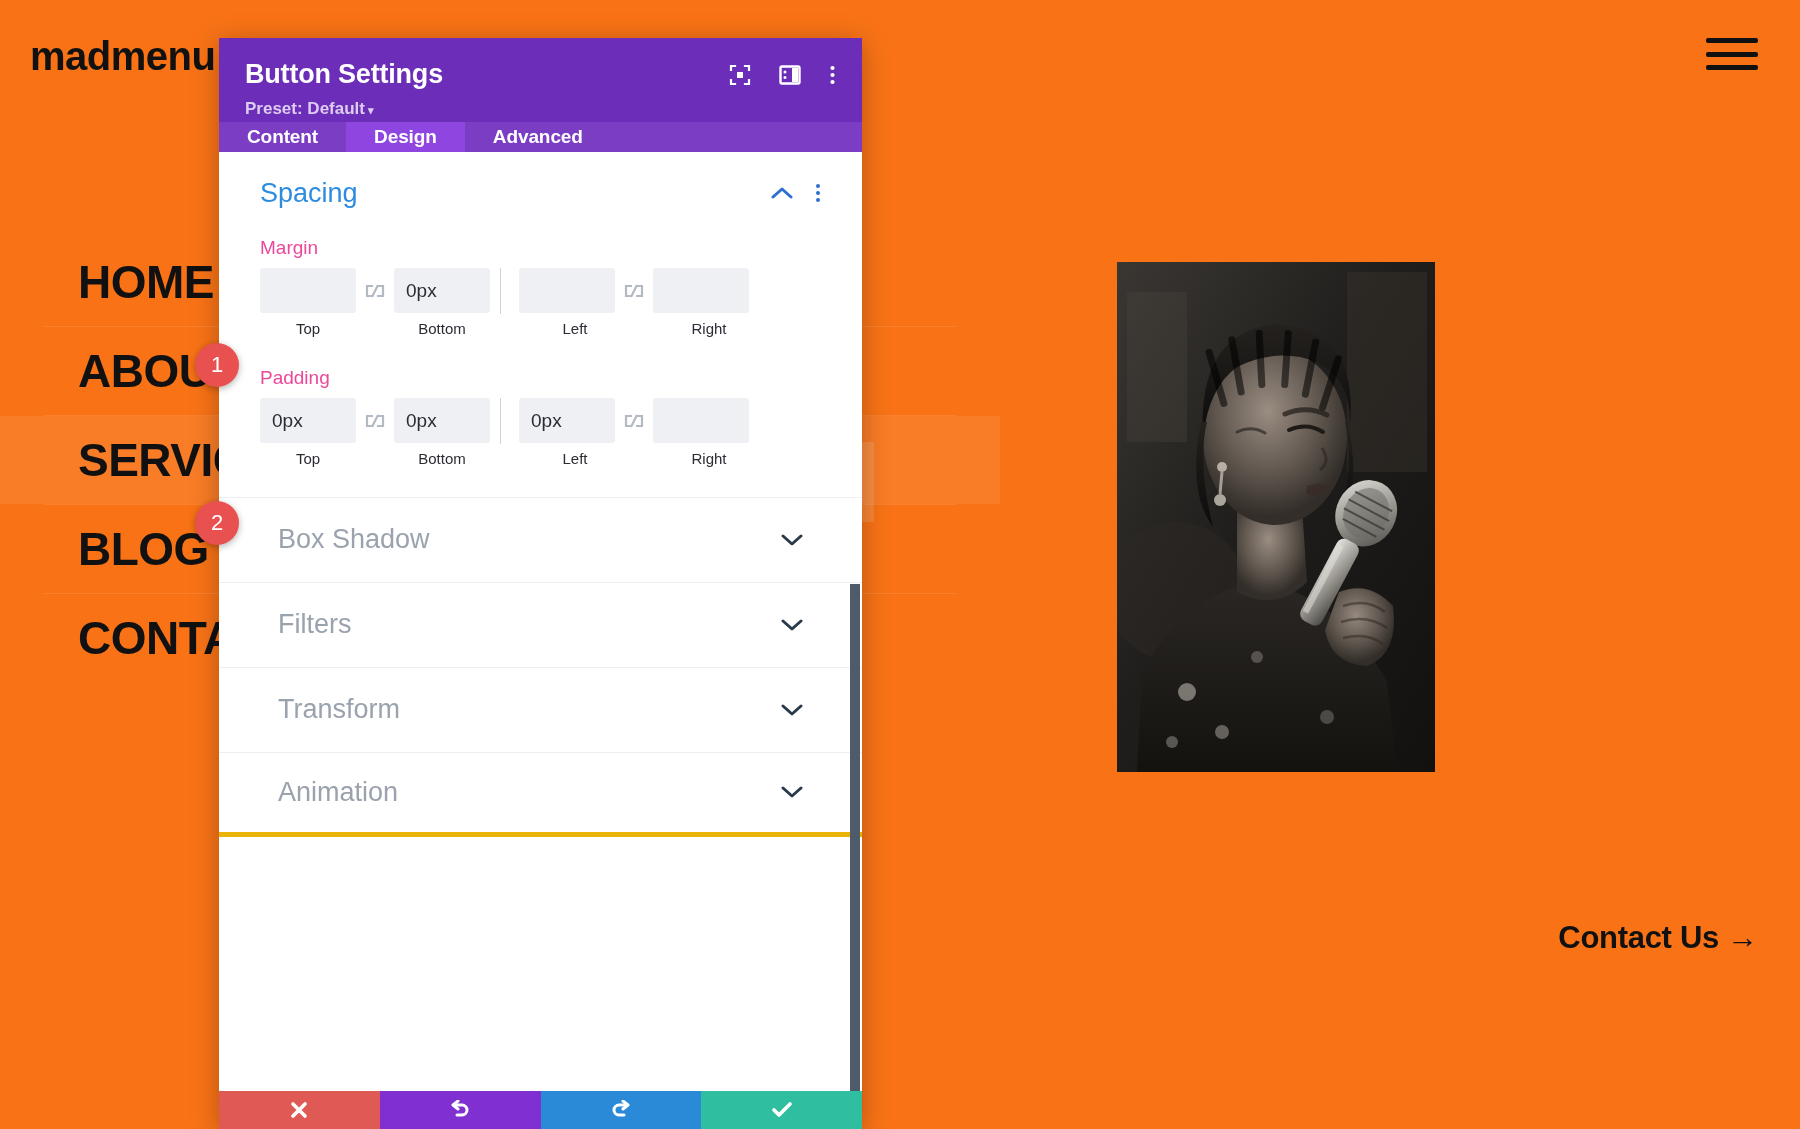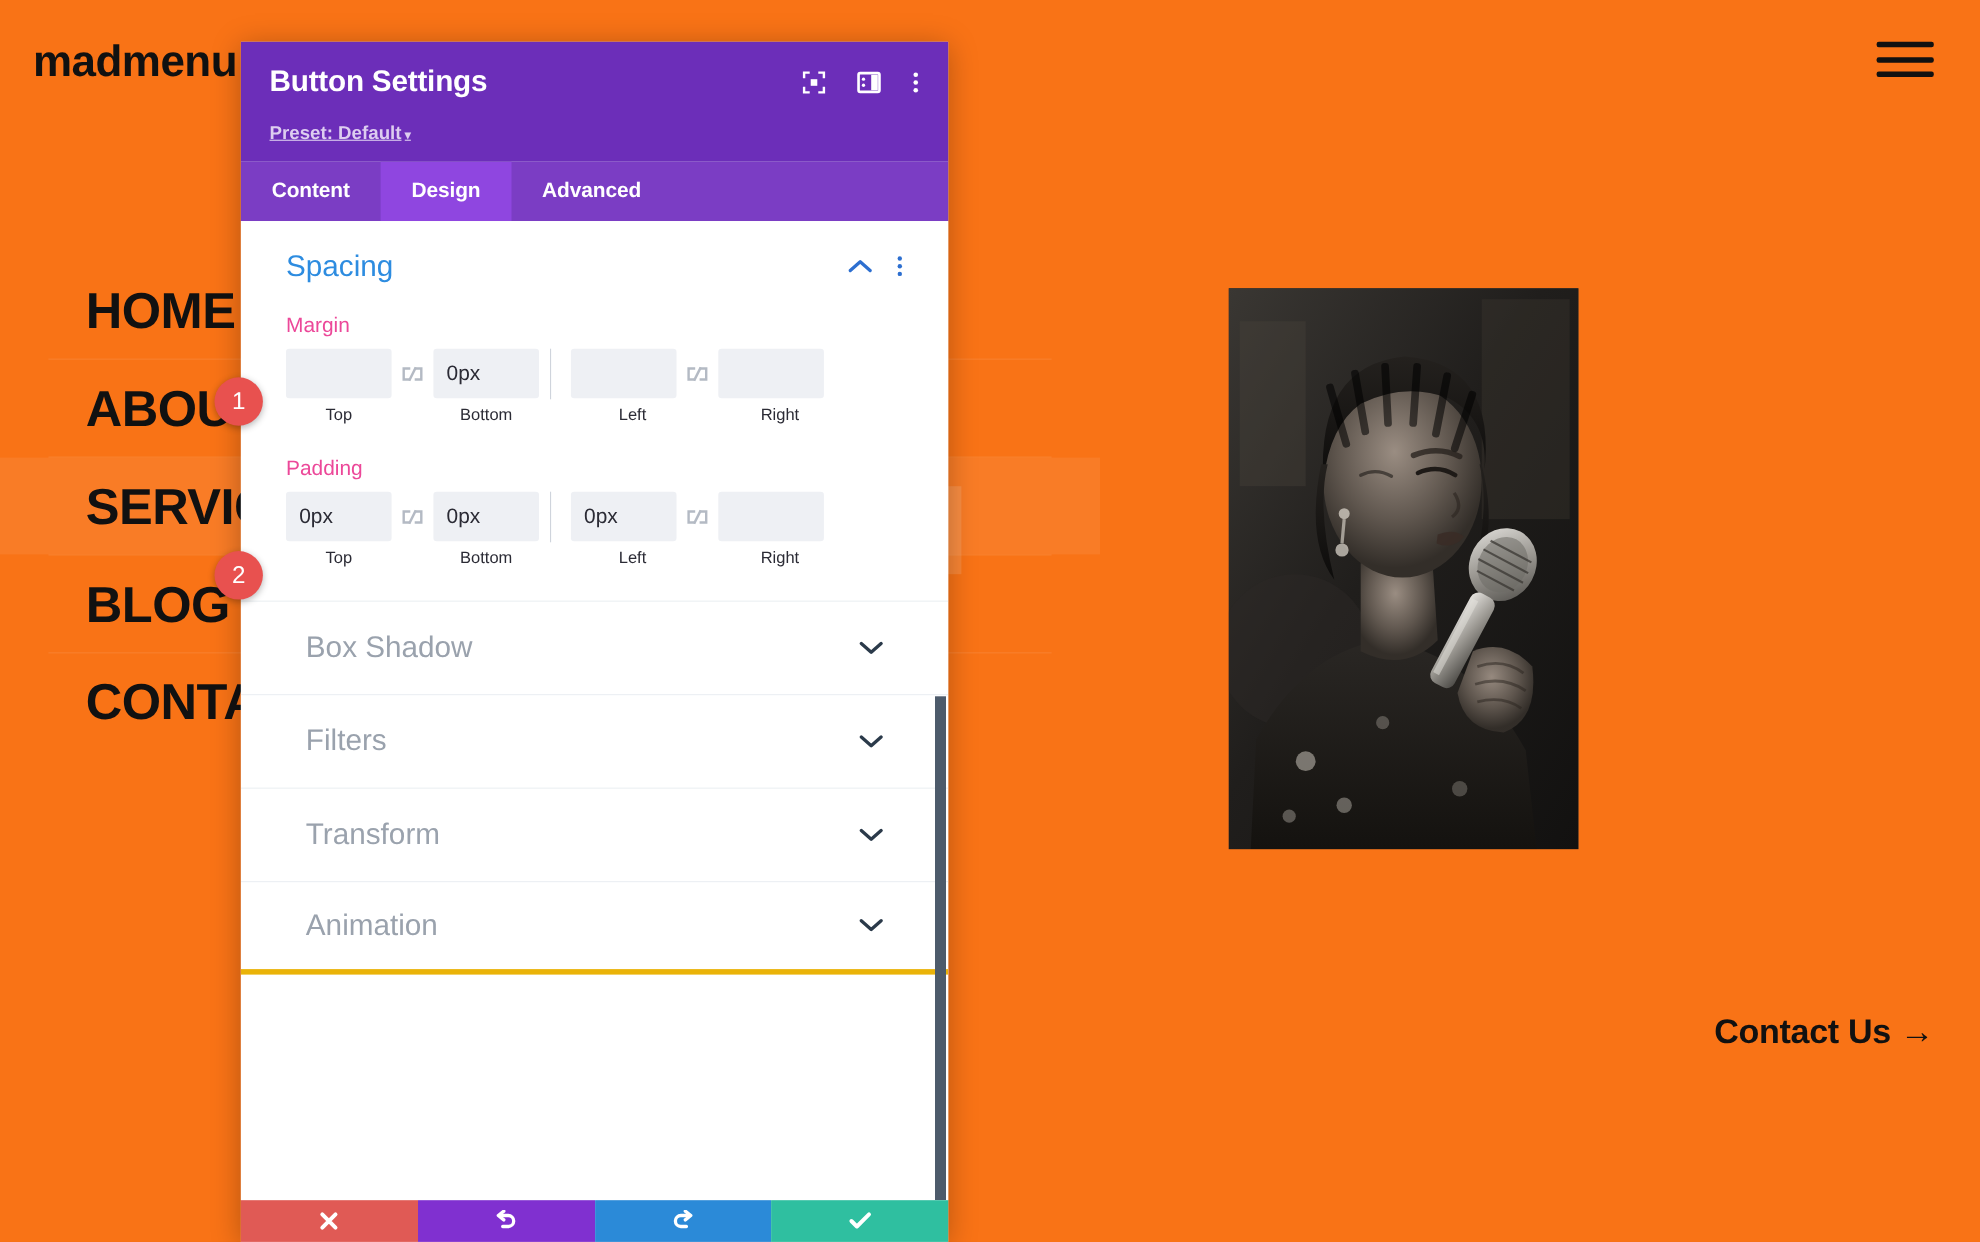--- a/index.html
+++ b/index.html
@@ -69,41 +69,41 @@
     position: absolute; left: 219px; top: 38px;
     width: 643px; height: 1091px;
     display: flex; flex-direction: column;
     box-shadow: 0 4px 26px rgba(0,0,0,0.28);
     background: #fff;
     z-index: 20;
   }
 
   .modal-header {
     background: #6c2eb9;
-    padding: 22px 26px 16px 26px;
+    padding: 22px 26px 3px 26px;
     position: relative;
   }
   .modal-title {
     color: #fff; font-size: 27px; font-weight: 700; line-height: 1.1;
     letter-spacing: -0.2px;
   }
   .modal-preset {
-    color: #ddcdf0; font-size: 17px; font-weight: 700; margin-top: 21px; text-decoration: underline;
+    color: #ddcdf0; font-size: 17px; font-weight: 700; margin-top: 9px;
   }
   .modal-preset .caret { font-size: 11px; margin-left: 3px; }
 
   .header-icons {
     position: absolute; right: 26px; top: 26px;
     display: flex; align-items: center; gap: 28px;
   }
   .hicon { cursor: pointer; display: block; }
 
   .tabs { display: flex; background: #7b3dc4; }
   .tab {
-    padding: 16px 28px;
+    padding: 4px 28px;
     color: #fff; font-size: 19px; font-weight: 700;
     cursor: pointer; letter-spacing: -0.1px;
   }
   .tab.active { background: #8f46e0; }
 
   .modal-body {
     flex: 1; background: #fff; position: relative;
     overflow: hidden;
   }
   .scroll-thumb {

